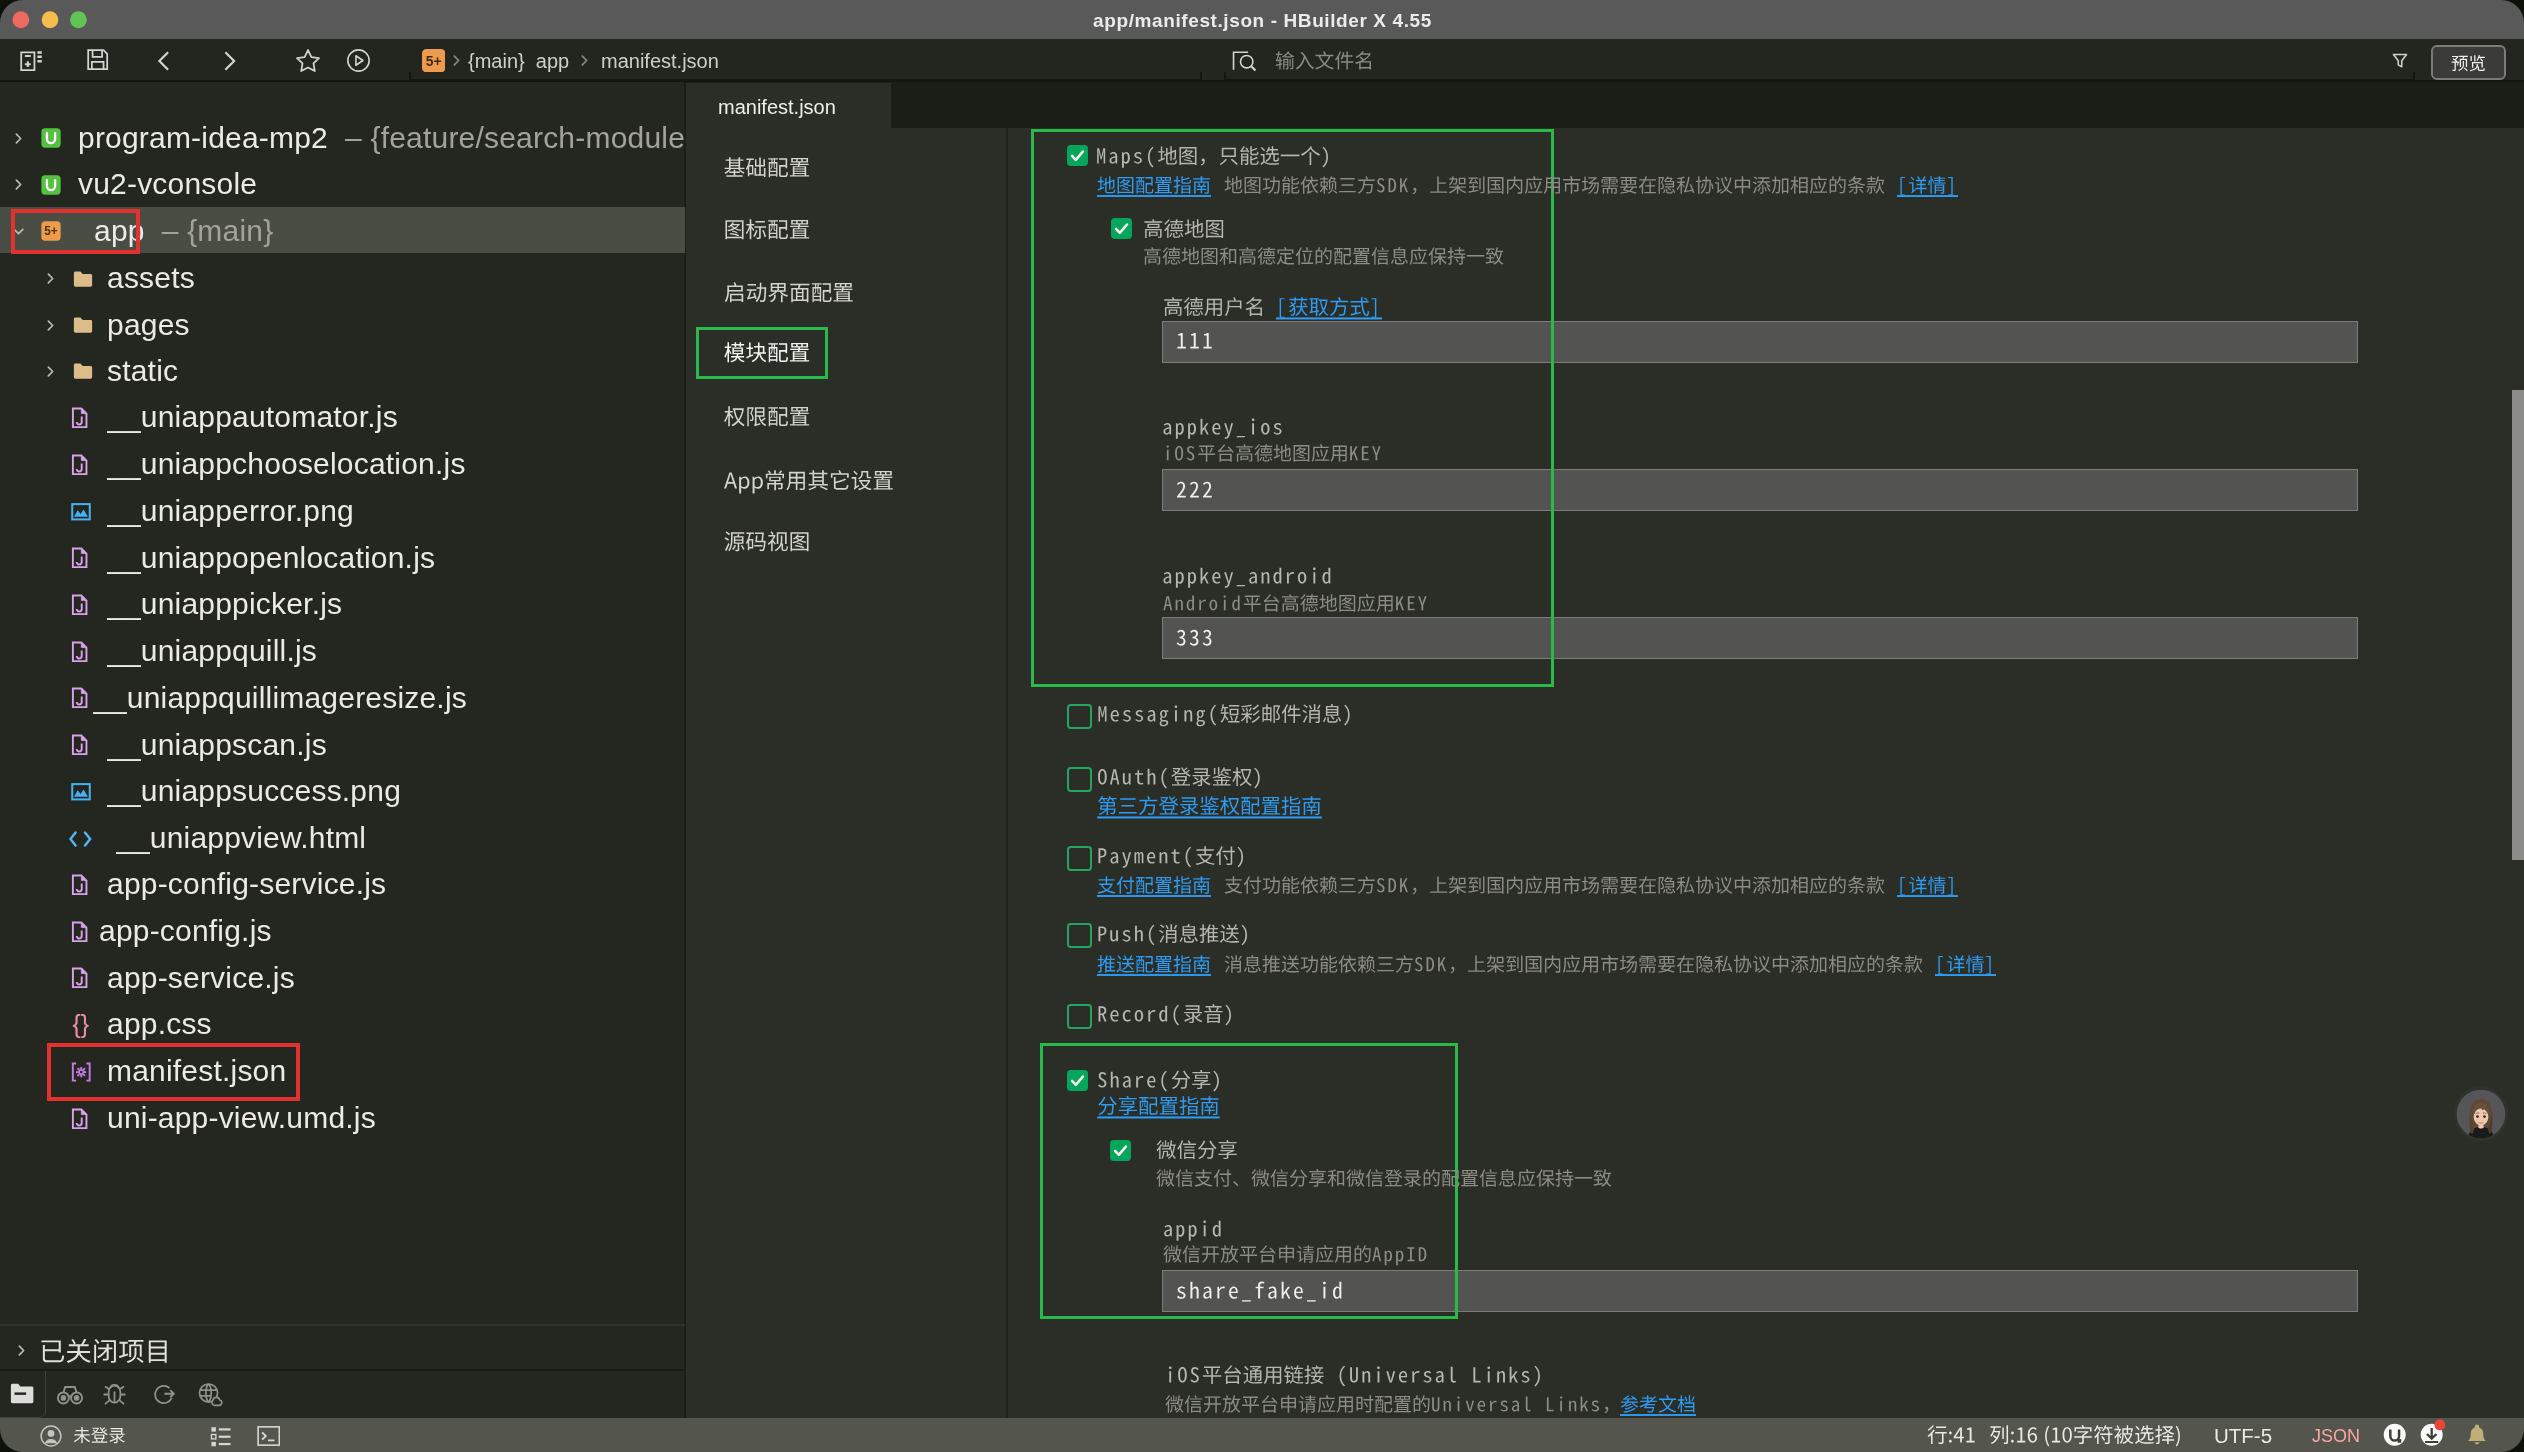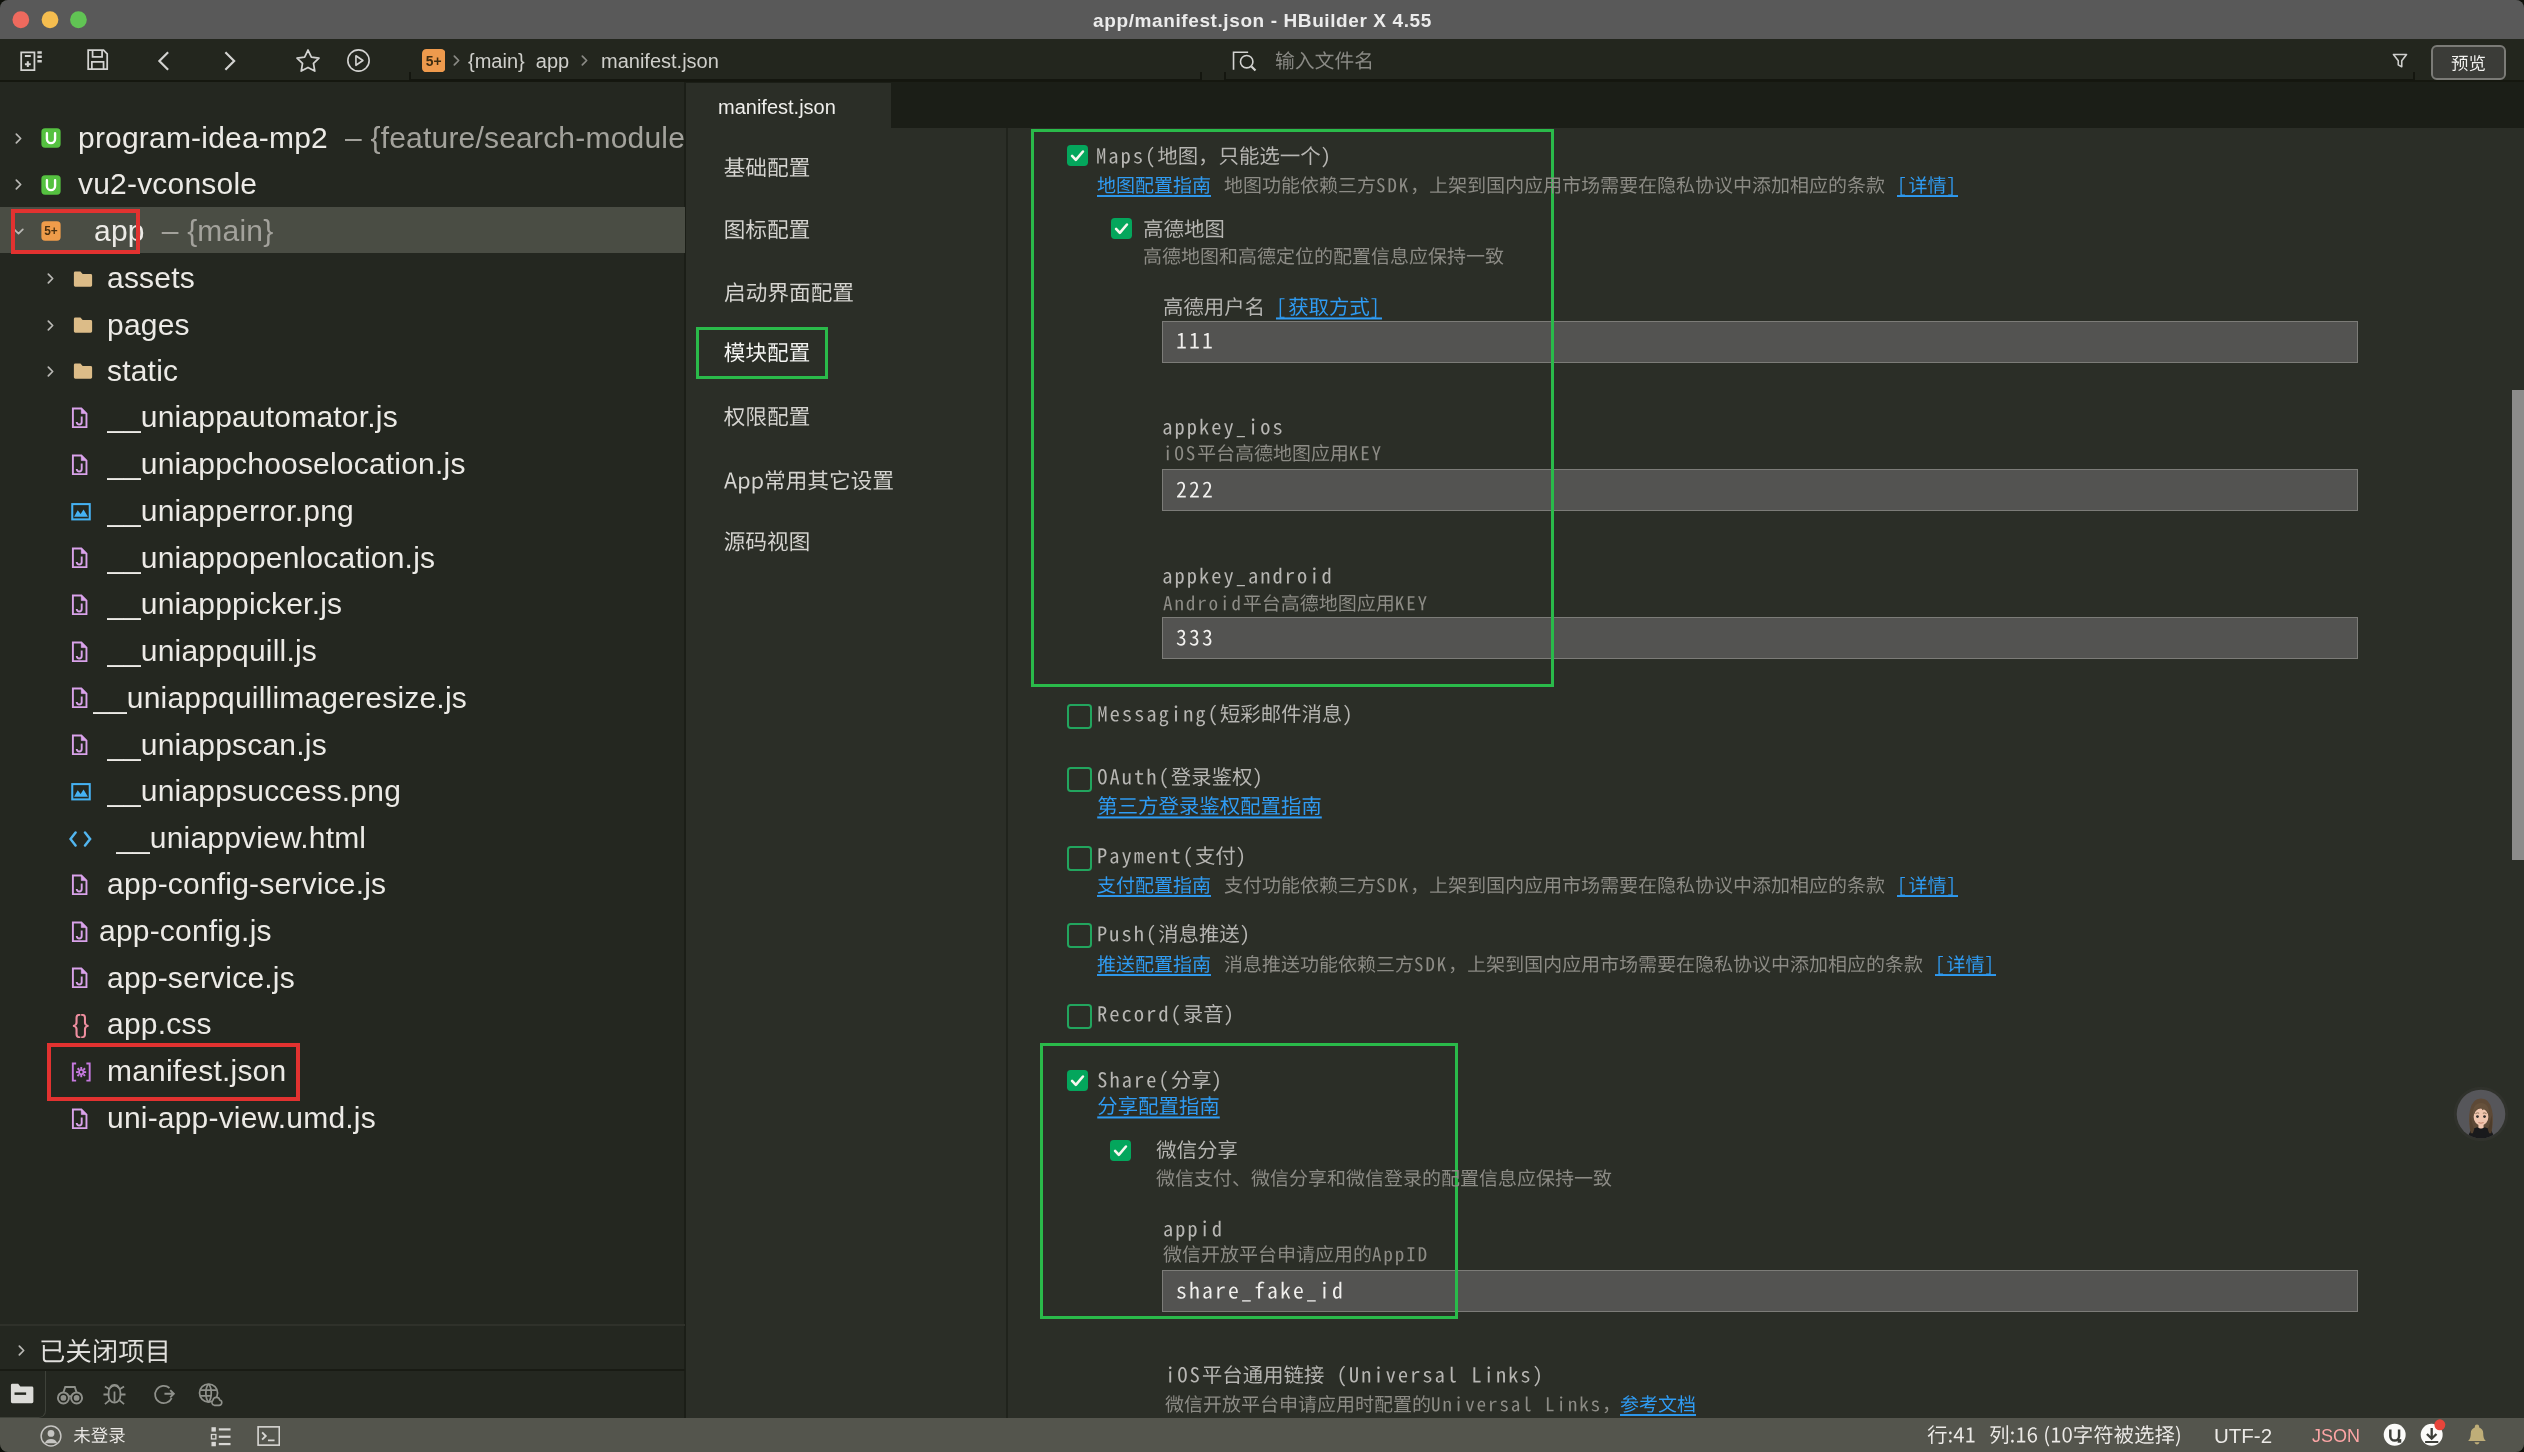--- a/index.html
+++ b/index.html
@@ -1,15 +1,15 @@
 <!DOCTYPE html>
 <html style="font-size:11.7px"><head><meta charset="utf-8"><style>
 * { margin:0; padding:0; }
 body { width:2525px; height:1452px; background:#0e100a; font-family:"Liberation Sans",sans-serif; overflow:hidden; }
-#win { position:absolute; inset:0; border-radius:8px; overflow:hidden; background:#242720; }
+#win { position:absolute; inset:0; border-radius:23px; overflow:hidden; background:#242720; }
 .abs { position:absolute; }
 .tn { position:absolute; font-size:30px; letter-spacing:0.2px; color:#eceae6; white-space:pre; }
 .td { color:#a3a29c; }
 .ui27 { position:absolute; font-size:20px; white-space:pre; }
 </style></head><body>
 <div id="win">
   <div class="abs" style="left:0;top:0;width:2525px;height:39px;background:#595959"></div>
   <svg class="abs" style="left:11.7px;top:11px" width="76" height="17.5" viewBox="0 0 104 24">
     <circle cx="12" cy="12" r="11.5" fill="#ee6a5e"></circle>
       <circle cx="52" cy="12" r="11.5" fill="#f5bd4f"></circle>
@@ -284,21 +284,21 @@
     </svg>
 <circle cx="0" cy="0" r="0">
 <svg style="position:absolute;left:2434px;top:1419px" width="11.7" height="11.7" viewBox="0 0 16 16">
         <circle cx="8" cy="8" r="7.5" fill="#e8453b"></circle>
       </svg>
 <svg style="position:absolute;left:2466px;top:1423px" width="22" height="23.4" viewBox="0 0 30 32" fill="#bfae78">
 <path d="M15 2 a3 3 0 0 1 3 3 v1 a8.5 8.5 0 0 1 5.5 8 c0 6 1.5 8.5 3.5 10.5 H3 c2-2 3.5-4.5 3.5-10.5 a8.5 8.5 0 0 1 5.5-8 V5 a3 3 0 0 1 3-3 z"></path>
 <path d="M11.5 26.5 a3.6 3.6 0 0 0 7 0 z"></path>
       </svg>
 
-  <div class="ui27" style="left:2214px;top:1424px;color:#eceae7;font-size:20.5px">UTF-2</div>
+  <div class="ui27" style="left:2214px;top:1424px;color:#eceae7;font-size:20.5px">UTF-5</div>
   <div class="ui27" style="left:2312px;top:1426px;color:#fca5a5;font-size:18px">JSON</div>
   <svg width="0" height="0" style="position:absolute">
 <defs>
 <path id="gs8F93" d="M734 -447V-85H793V-447ZM861 -484V-5C861 6 857 9 846 10C833 10 793 10 747 9C757 27 765 54 767 71C826 71 866 70 890 60C915 49 922 31 922 -5V-484ZM71 -330C79 -338 108 -344 140 -344H219V-206C152 -190 90 -176 42 -167L59 -96L219 -137V79H285V-154L368 -176L362 -239L285 -221V-344H365V-413H285V-565H219V-413H132C158 -483 183 -566 203 -652H367V-720H217C225 -756 231 -792 236 -827L166 -839C162 -800 157 -759 150 -720H47V-652H137C119 -569 100 -501 91 -475C77 -430 65 -398 48 -393C56 -376 67 -344 71 -330ZM659 -843C593 -738 469 -639 348 -583C366 -568 386 -545 397 -527C424 -541 451 -557 477 -574V-532H847V-581C872 -566 899 -551 926 -537C935 -557 956 -581 974 -596C869 -641 774 -698 698 -783L720 -816ZM506 -594C562 -635 615 -683 659 -734C710 -678 765 -633 826 -594ZM614 -406V-327H477V-406ZM415 -466V76H477V-130H614V1C614 10 612 12 604 13C594 13 568 13 537 12C546 30 554 57 556 74C599 74 630 74 651 63C672 52 677 33 677 1V-466ZM477 -269H614V-187H477Z"></path>
 <path id="gs5165" d="M295 -755C361 -709 412 -653 456 -591C391 -306 266 -103 41 13C61 27 96 58 110 73C313 -45 441 -229 517 -491C627 -289 698 -58 927 70C931 46 951 6 964 -15C631 -214 661 -590 341 -819Z"></path>
 <path id="gs6587" d="M423 -823C453 -774 485 -707 497 -666L580 -693C566 -734 531 -799 501 -847ZM50 -664V-590H206C265 -438 344 -307 447 -200C337 -108 202 -40 36 7C51 25 75 60 83 78C250 24 389 -48 502 -146C615 -46 751 28 915 73C928 52 950 20 967 4C807 -36 671 -107 560 -201C661 -304 738 -432 796 -590H954V-664ZM504 -253C410 -348 336 -462 284 -590H711C661 -455 592 -344 504 -253Z"></path>
 <path id="gs4EF6" d="M317 -341V-268H604V80H679V-268H953V-341H679V-562H909V-635H679V-828H604V-635H470C483 -680 494 -728 504 -775L432 -790C409 -659 367 -530 309 -447C327 -438 359 -420 373 -409C400 -451 425 -504 446 -562H604V-341ZM268 -836C214 -685 126 -535 32 -437C45 -420 67 -381 75 -363C107 -397 137 -437 167 -480V78H239V-597C277 -667 311 -741 339 -815Z"></path>
 <path id="gs540D" d="M263 -529C314 -494 373 -446 417 -406C300 -344 171 -299 47 -273C61 -256 79 -224 86 -204C141 -217 197 -233 252 -253V79H327V27H773V79H849V-340H451C617 -429 762 -553 844 -713L794 -744L781 -740H427C451 -768 473 -797 492 -826L406 -843C347 -747 233 -636 69 -559C87 -546 111 -519 122 -501C217 -550 296 -609 361 -671H733C674 -583 587 -508 487 -445C440 -486 374 -536 321 -572ZM773 -42H327V-271H773Z"></path>
 <path id="gs9884" d="M670 -495V-295C670 -192 647 -57 410 21C427 35 447 60 456 75C710 -18 741 -168 741 -294V-495ZM725 -88C788 -38 869 34 908 79L960 26C920 -17 837 -86 775 -134ZM88 -608C149 -567 227 -512 282 -470H38V-403H203V-10C203 3 199 6 184 7C170 7 124 7 72 6C83 27 93 57 96 78C165 78 210 77 238 65C267 53 275 32 275 -8V-403H382C364 -349 344 -294 326 -256L383 -241C410 -295 441 -383 467 -460L420 -473L409 -470H341L361 -496C338 -514 306 -538 270 -562C329 -615 394 -692 437 -764L391 -796L378 -792H59V-725H328C297 -680 256 -631 218 -598L129 -656ZM500 -628V-152H570V-559H846V-154H919V-628H724L759 -728H959V-796H464V-728H677C670 -695 661 -659 652 -628Z"></path>
 <path id="gs89C8" d="M644 -626C695 -578 752 -510 777 -464L844 -496C818 -541 762 -606 708 -653ZM115 -784V-502H188V-784ZM324 -830V-469H397V-830ZM528 -183V-26C528 47 553 66 651 66C672 66 806 66 827 66C907 66 928 38 937 -76C917 -80 887 -90 871 -102C867 -11 860 2 820 2C791 2 680 2 658 2C611 2 603 -2 603 -27V-183ZM457 -326V-248C457 -168 431 -55 66 22C83 37 104 65 114 82C491 -7 535 -142 535 -246V-326ZM196 -439V-121H270V-372H741V-127H819V-439ZM586 -841C559 -729 512 -615 451 -541C470 -533 501 -514 515 -503C549 -548 580 -606 606 -671H935V-738H632C641 -767 650 -796 658 -826Z"></path>

